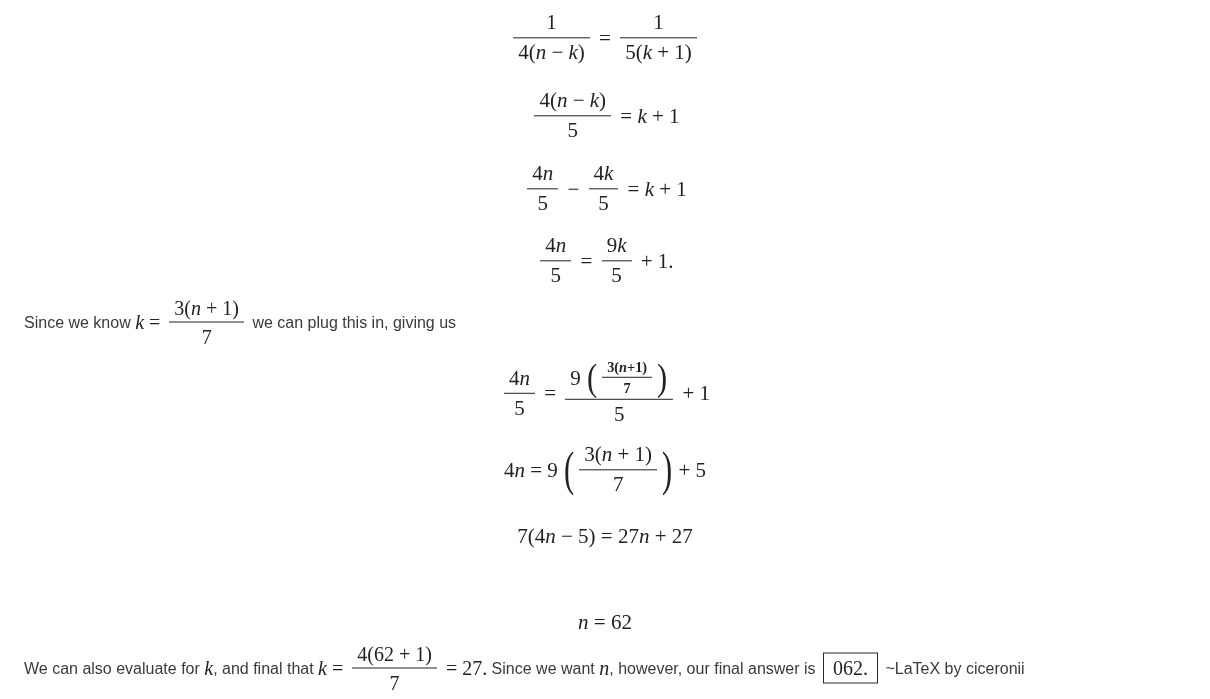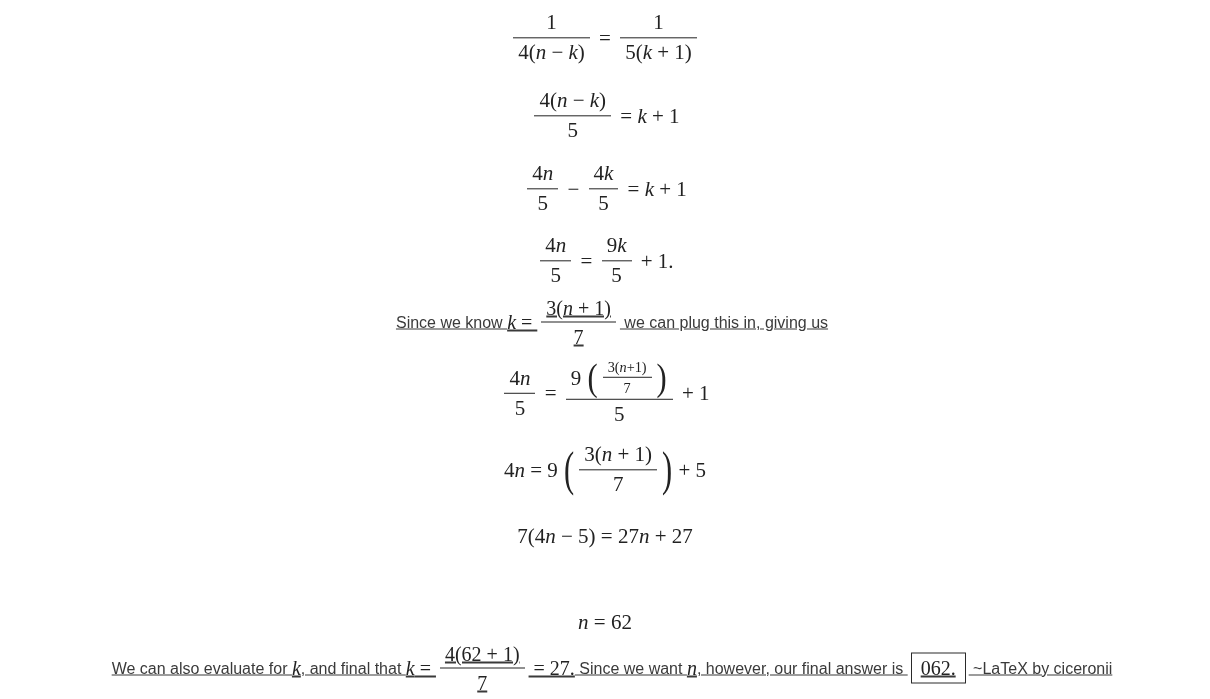--- a/index.html
+++ b/index.html
@@ -19,21 +19,21 @@
   .row {
     position: absolute;
     left: 0;
     right: 0;
     transform: translateY(-50%);
     display: flex;
     align-items: center;
     line-height: 1.25;
   }
   .display  { justify-content: center; font-size: 21px; color: #222222; }
-  .textline { justify-content: center; padding-left: 14px; font-size: 16px; color: #3a3a3a; text-decoration: underline; }
+  .textline { justify-content: flex-start; padding-left: 24px; font-size: 16px; color: #3a3a3a; }
 
   
   .m { font-family: "Liberation Serif", serif; white-space: pre; color: #222222; }
   .m i { font-style: italic; }
   .textline .m { font-size: 20px; }
 
   
   .t { white-space: pre; }
 
   
@@ -50,21 +50,21 @@
     display: flex;
     align-items: center;
     justify-content: center;
     padding: 0 5px;
     line-height: 1.2;
   }
   .fnum { border-bottom: 1.4px solid #222222; padding-bottom: 2px; }
   .fden { padding-top: 2px; }
 
   
-  .small { display: inline-flex; font-size: 0.68em; }
+  .small { display: inline-flex; font-size: 0.68em; font-weight: bold; }
   .small .fnum { border-bottom-width: 1px; padding-bottom: 1px; }
 
   
   .paren {
     display: inline-block;
     font-family: "Liberation Serif", serif;
     font-size: 1.45em;
     font-weight: 300;
     margin: 0 1px;
     line-height: 1;

